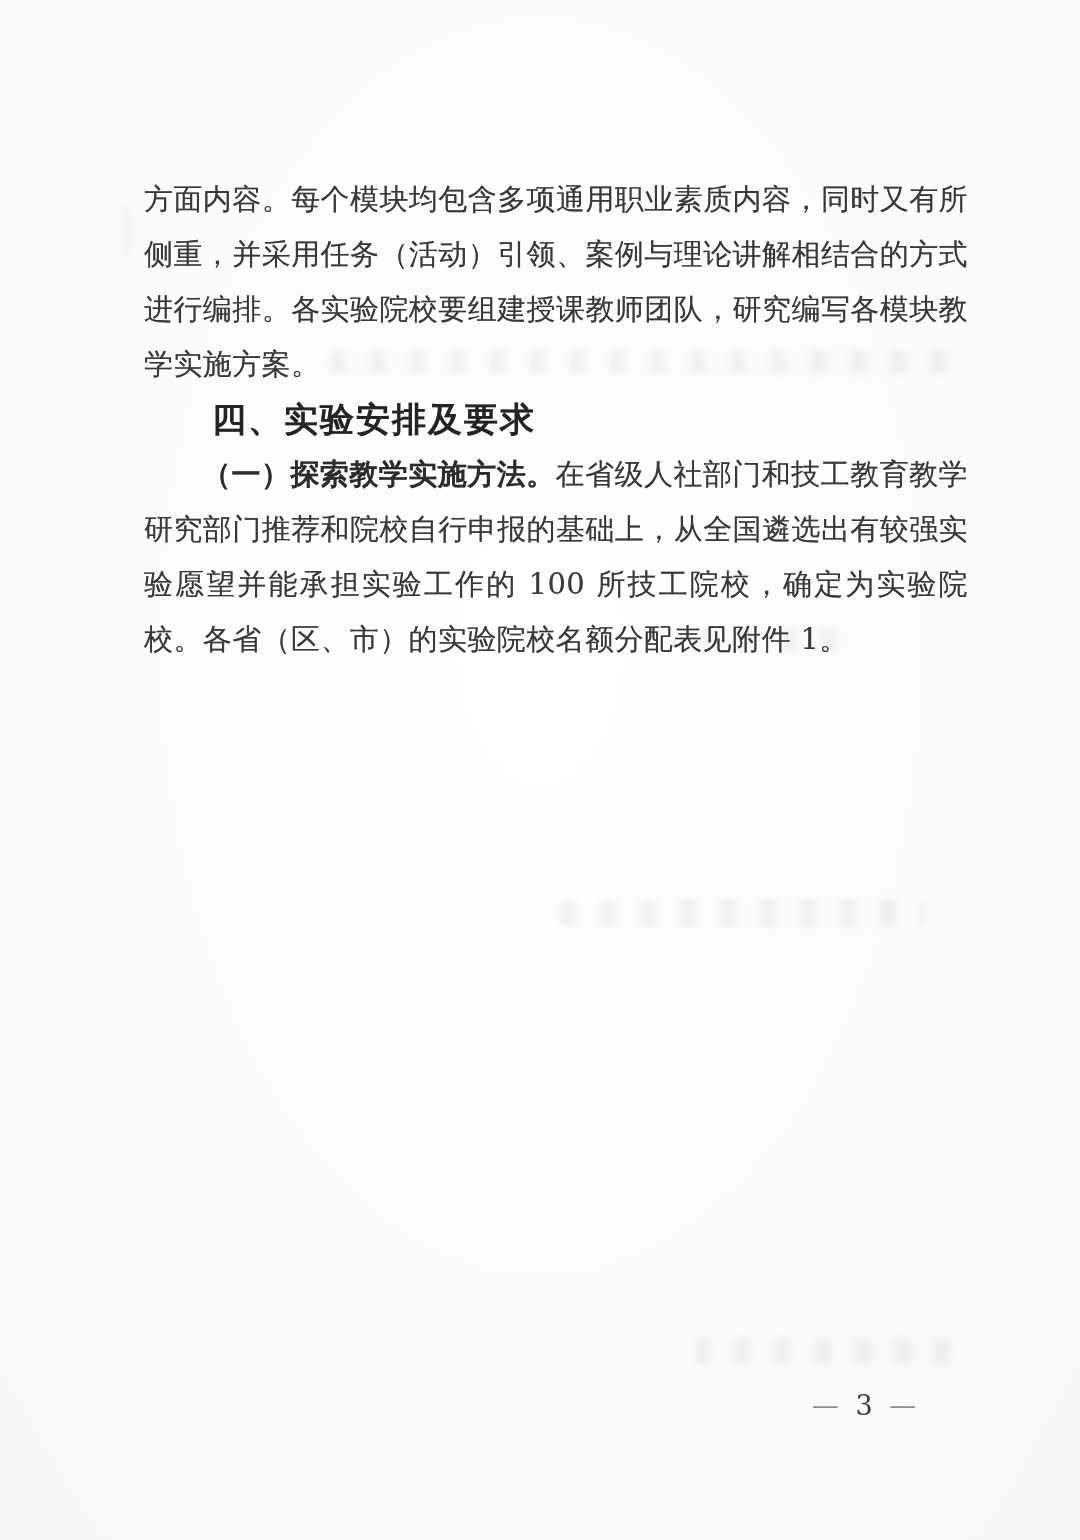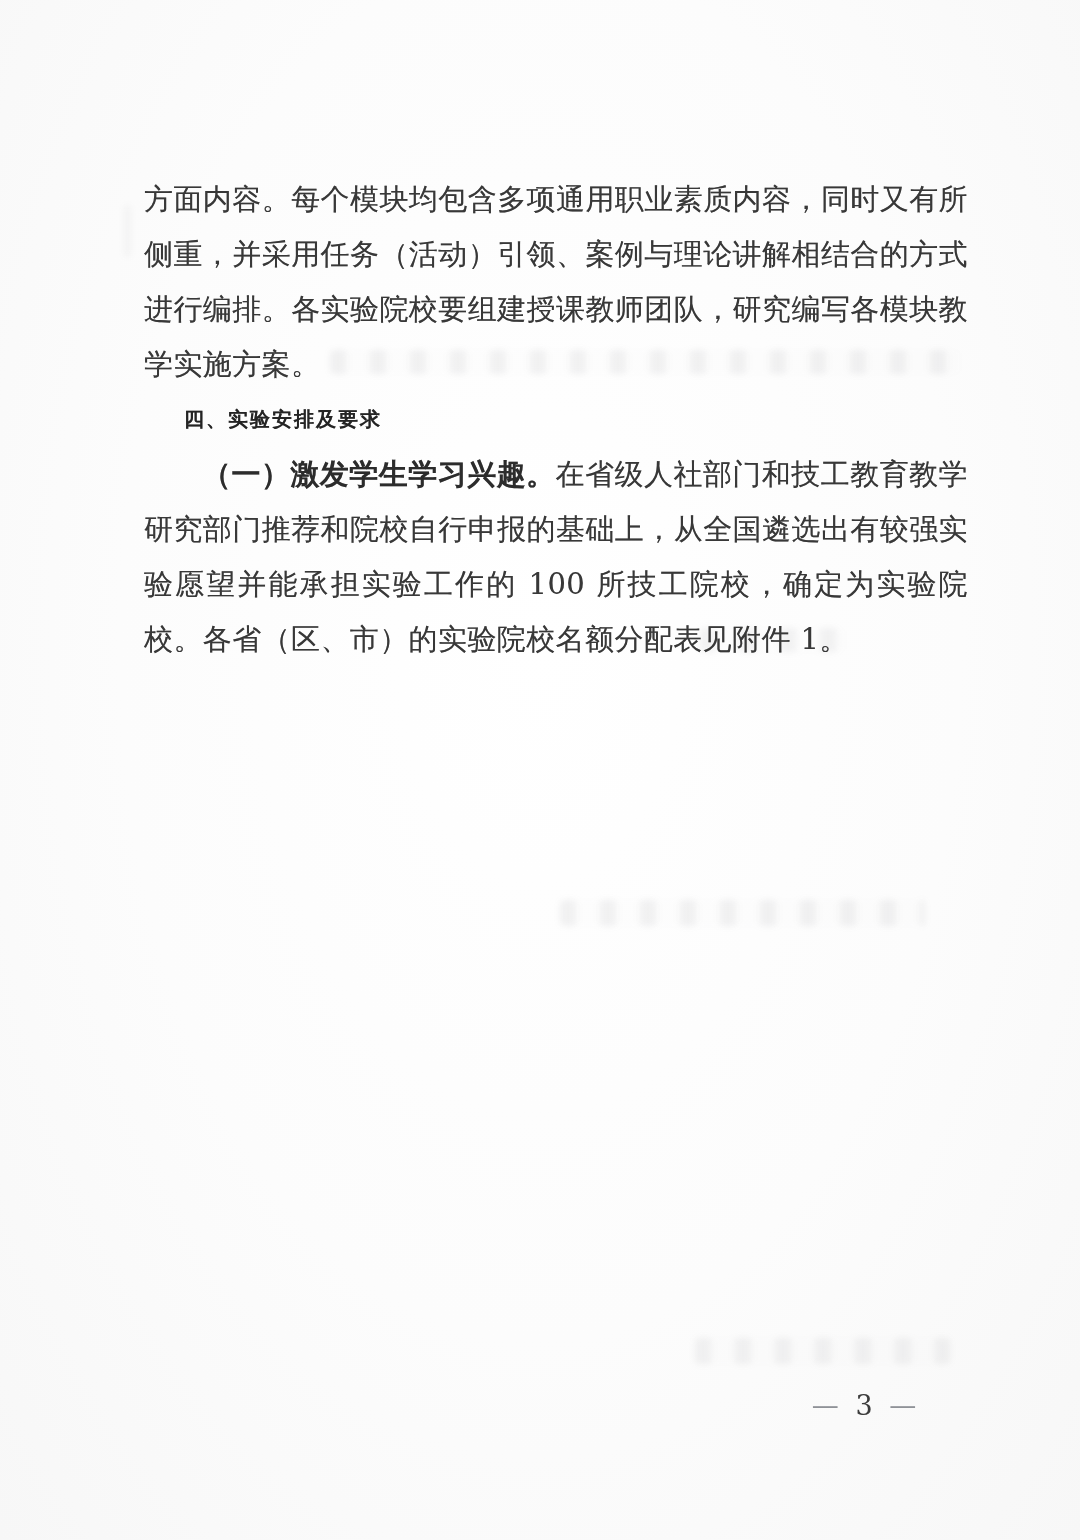--- a/index.html
+++ b/index.html
@@ -33,21 +33,21 @@
     margin: 0;
     word-break: break-all;
   }
   .para.indent { text-indent: 2em; }
   .para .lead {
     font-weight: 700;
     color: #2c2c2c;
   }
   .section-heading {
     margin: 0;
-    font-size: 20px;
+    font-size: 34px;
     line-height: 55px;
     font-weight: 700;
     color: #242424;
     text-indent: 2em;
     letter-spacing: 2px;
     font-family: "DejaVu Sans", "Liberation Sans", sans-serif;
   }
   .page-number {
     position: absolute;
     left: 796px;
@@ -90,20 +90,20 @@
   <div class="artifact a5"></div>
 
   <main class="doc">
 
     <p class="para"><span class="lead"></span><span>方面内容。每个模块均包含多项通用职业素质内容，同时又有所侧重，并采用任务（活动）引领、案例与理论讲解相结合的方式进行编排。各实验院校要组建授课教师团队，研究编写各模块教学实施方案。</span></p>
 
 
 
     <h2 class="section-heading">四、实验安排及要求</h2>
 
-    <p class="para indent"><span class="lead">（一）激发学生学习兴趣。</span><span>在省级人社部门和技工教育教学研究部门推荐和院校自行申报的基础上，从全国遴选出有较强实验愿望并能承担实验工作的 100 所技工院校，确定为实验院校。各省（区、市）的实验院校名额分配表见附件 1。</span></p>
+    <p class="para indent"><span class="lead">（一）探索教学实施方法。</span><span>在省级人社部门和技工教育教学研究部门推荐和院校自行申报的基础上，从全国遴选出有较强实验愿望并能承担实验工作的 100 所技工院校，确定为实验院校。各省（区、市）的实验院校名额分配表见附件 1。</span></p>
 
 
   </main>
 
   <div class="page-number"><span class="dash">—</span> <span class="num">3</span> <span class="dash">—</span></div>
 
 </div>
 
 </body></html>

